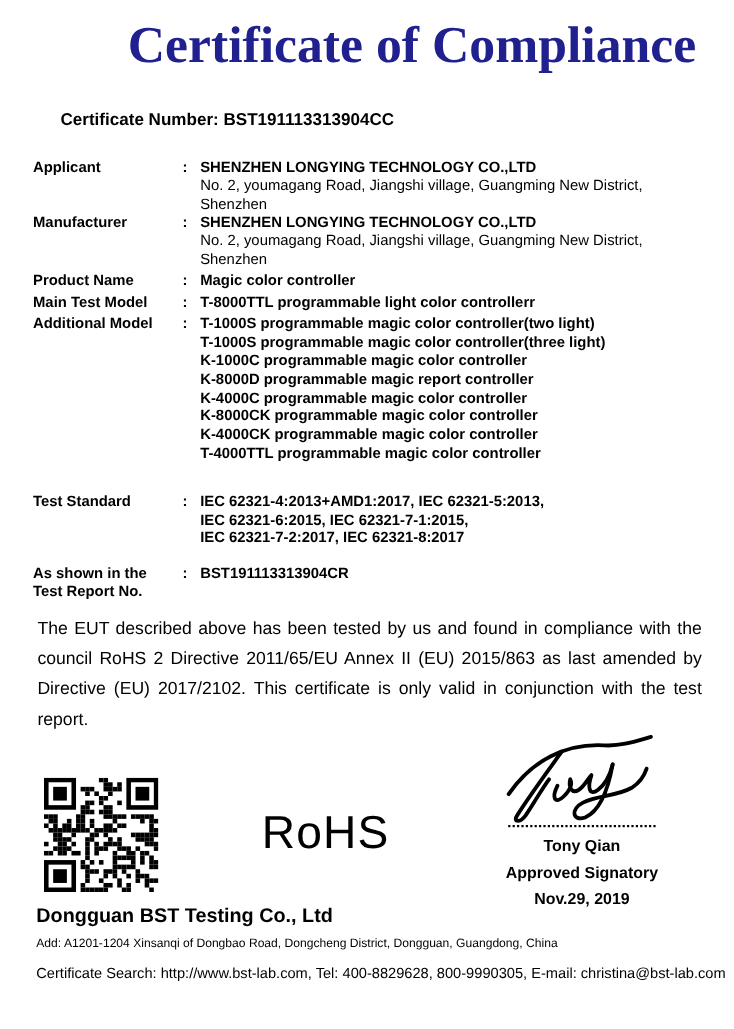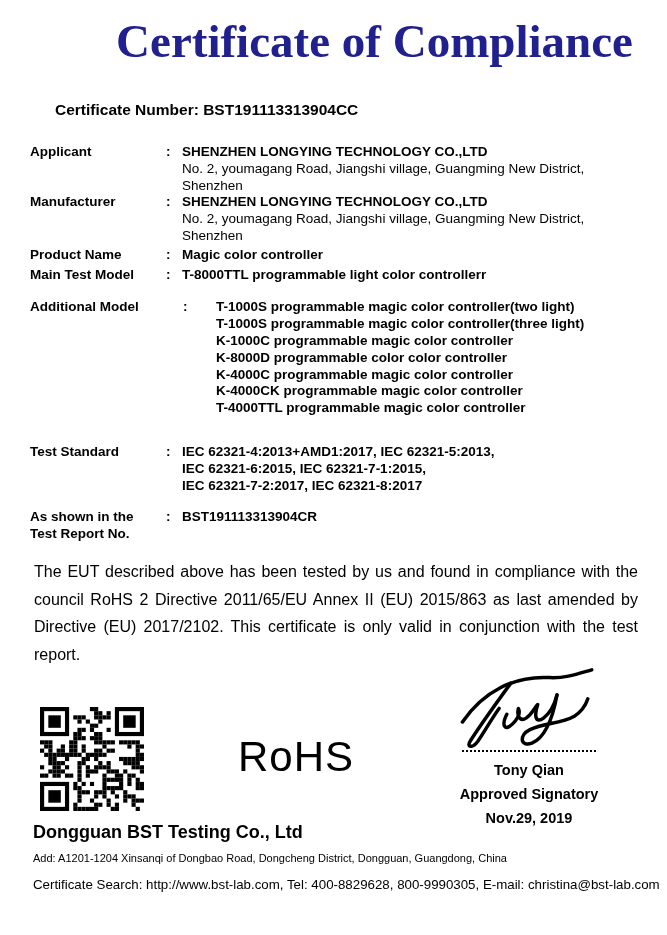--- a/index.html
+++ b/index.html
@@ -20,21 +20,21 @@
   .certnum span{font-weight:bold;}
 
   .fields{position:absolute;left:30px;top:144px;width:612px;font-size:13.5px;line-height:16.8px;}
   .field-row{display:flex;align-items:flex-start;}
   .flabel{width:136px;flex:none;font-weight:bold;}
   .fcolon{width:16px;flex:none;font-weight:bold;}
   .fvalue{flex:1;}
   .fvalue .b{font-weight:bold;}
   .row-2{margin-top:2px;}
   .row-3{margin-top:3px;}
-  .row-4{margin-top:16px;gap:17px;}
+  .row-4{margin-top:3px;}
   .row-5{margin-top:27px;}
   .row-6{margin-top:15px;}
 
   .statement{
     position:absolute;left:34px;top:558px;width:604px;
     font-size:16px;line-height:27.5px;text-align:justify;
   }
 
   .qr{position:absolute;left:40px;top:707px;width:104px;height:104px;}
 
@@ -107,22 +107,23 @@
       </div>
       <div class="field-row row-4">
         <div class="flabel">
           <div>Additional Model</div>
         </div>
         <div class="fcolon">:</div>
         <div class="fvalue">
           <div class="b">T-1000S programmable magic color controller(two light)</div>
           <div class="b">T-1000S programmable magic color controller(three light)</div>
           <div class="b">K-1000C programmable magic color controller</div>
-          <div class="b">K-8000D programmable color color controller</div>
+          <div class="b">K-8000D programmable magic report controller</div>
           <div class="b">K-4000C programmable magic color controller</div>
+          <div class="b">K-8000CK programmable magic color controller</div>
           <div class="b">K-4000CK programmable magic color controller</div>
           <div class="b">T-4000TTL programmable magic color controller</div>
         </div>
       </div>
       <div class="field-row row-5">
         <div class="flabel">
           <div>Test Standard</div>
         </div>
         <div class="fcolon">:</div>
         <div class="fvalue">

